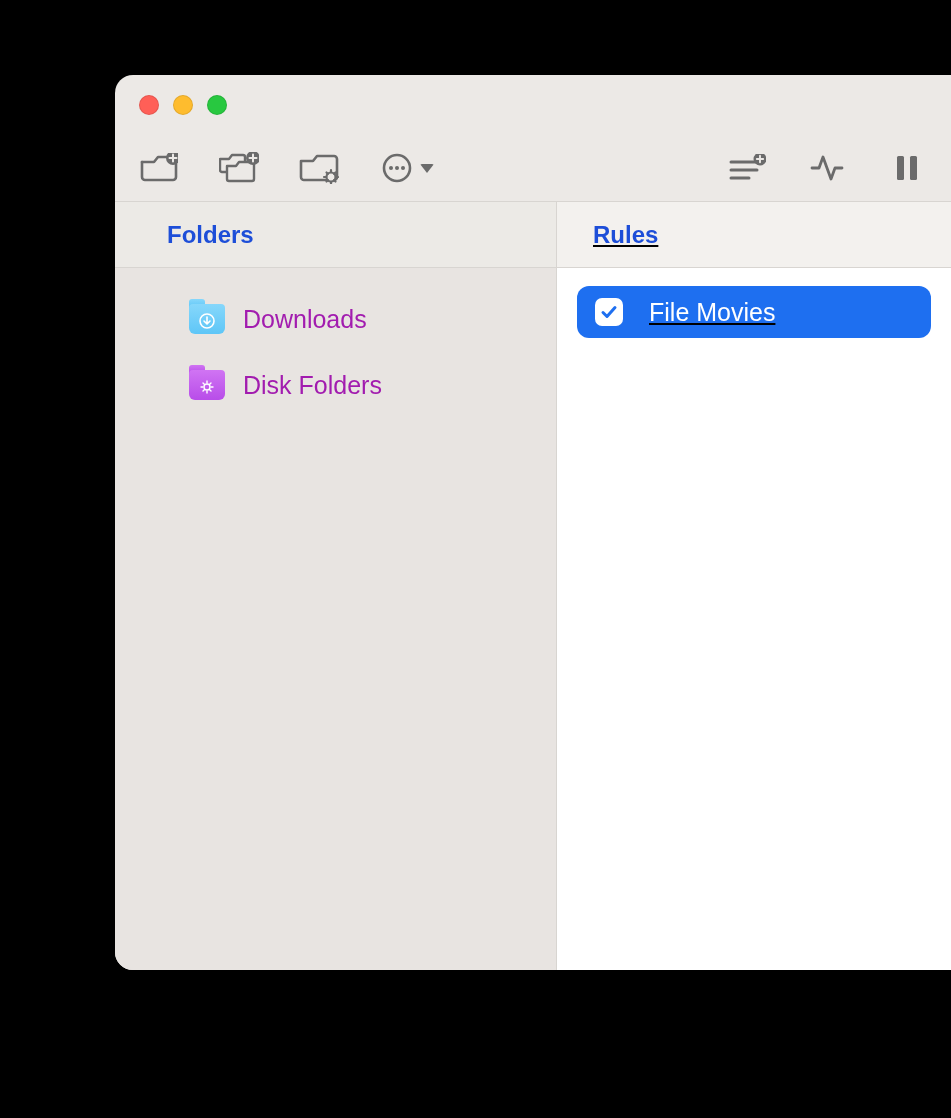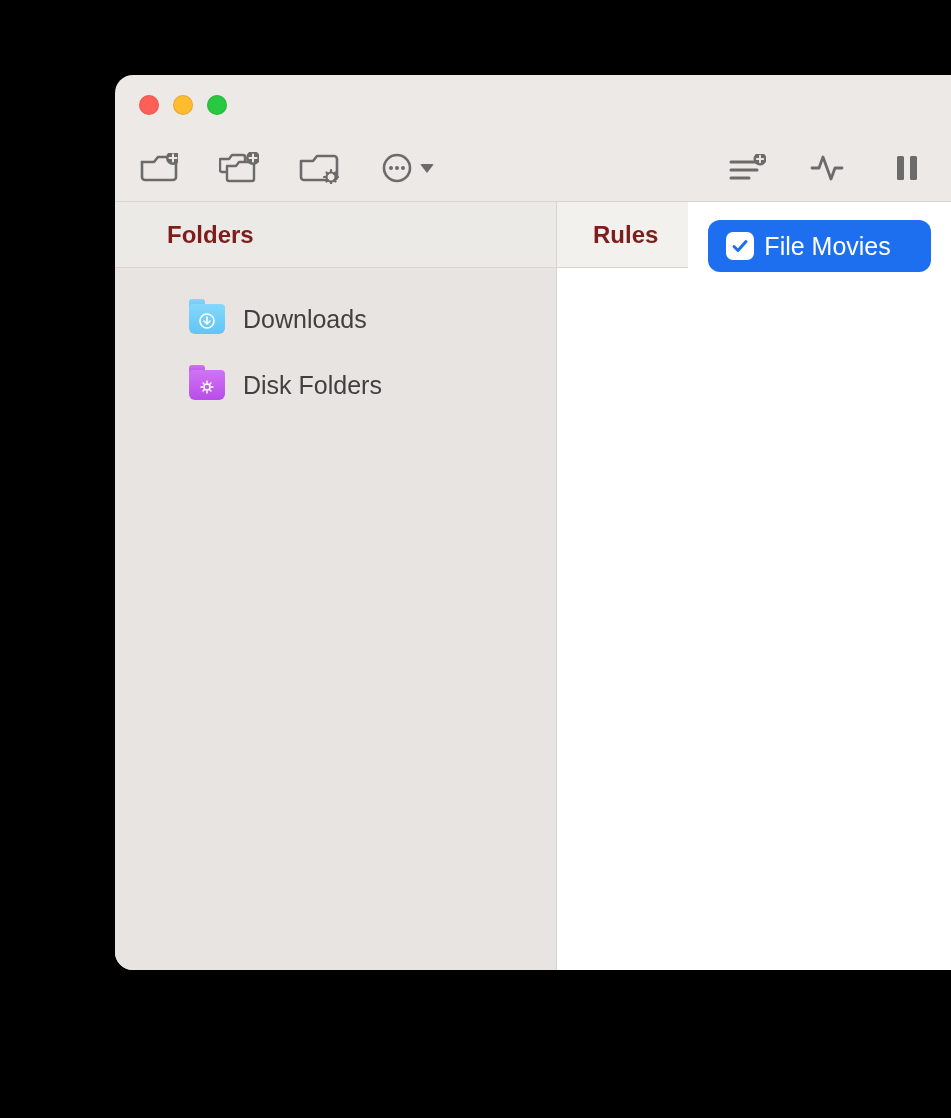--- a/index.html
+++ b/index.html
@@ -68,28 +68,28 @@
   }
   .col-folders {
     width: 442px;
     background: #e8e4e1;
     border-right: 1px solid #d8d5d1;
     display: flex; flex-direction: column;
   }
   .col-rules {
     flex: 1;
     background: #ffffff;
-    display: flex; flex-direction: row;
+    display: flex; flex-direction: column; text-decoration: underline;
   }
   .col-header {
     height: 66px;
     display: flex;
     align-items: center;
     padding: 0 30px 0 52px;
-    color: #7f1d1d;
+    color: #1d4ed8;
     font-size: 24px;
     font-weight: 600;
     border-bottom: 1px solid #d8d5d1;
     background: #eceae6;
   }
   .col-rules .col-header {
     background: #f3f1ee;
     padding-left: 36px;
   }
   .col-body {
@@ -98,21 +98,21 @@
     overflow: hidden;
   }
 
   .folder-row {
     height: 66px;
     display: flex;
     align-items: center;
     gap: 18px;
     padding: 0 16px 0 60px;
     border-radius: 14px;
-    color: #404040;
+    color: #a21caf;
     font-size: 25px;
     text-align: right;
   }
   .folder-row.selected {
     background: #cfccc8;
   }
   .folder-icon {
     width: 36px; height: 30px; position: relative; flex: 0 0 36px;
   }
   .folder-base {
@@ -130,21 +130,21 @@
   .folder-movies .folder-tab,
   .folder-movies .folder-base { background: linear-gradient(#8ed8fa,#66c9f6); }
   .folder-disk .folder-tab,
   .folder-disk .folder-base { background: linear-gradient(#d074f3,#b84de9); }
 
   .rule-row {
     height: 52px;
     margin: 0 6px;
     display: flex;
     align-items: center;
-    gap: 10px;
+    gap: 26px;
     padding: 0 18px 0 18px;
     border-radius: 12px;
     background: #1e6ff0;
     color: #ffffff;
     font-size: 25px;
     font-weight: 500;
   }
   .rule-check {
     width: 28px; height: 28px; border-radius: 7px; background:#ffffff;
     display:flex; align-items:center; justify-content:center;

